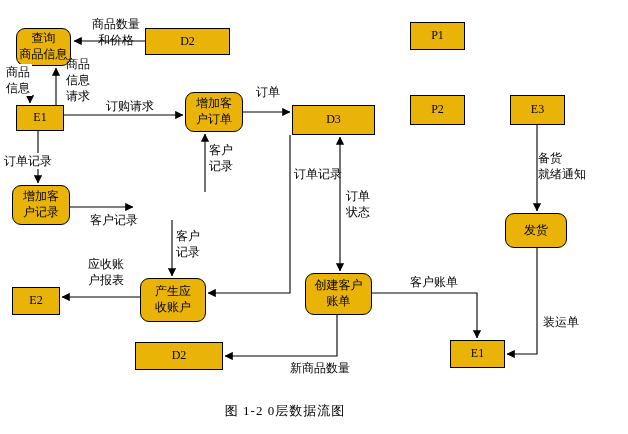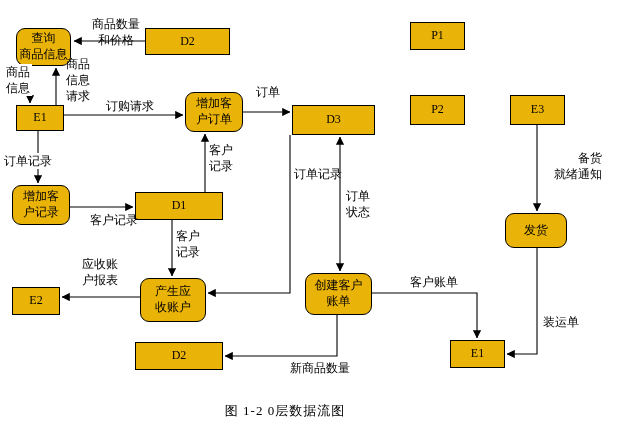--- a/index.html
+++ b/index.html
@@ -71,44 +71,43 @@
   <div class="node pill" style="left:410px;top:22px;width:55px;height:28px">P1</div>
   <div class="node pill" style="left:410px;top:95px;width:55px;height:30px">P2</div>
 
   <div class="node rect" style="left:16px;top:105px;width:48px;height:26px">E1</div>
   <div class="node rect" style="left:12px;top:287px;width:48px;height:28px">E2</div>
   <div class="node rect" style="left:510px;top:95px;width:55px;height:30px">E3</div>
   <div class="node rect" style="left:450px;top:340px;width:55px;height:28px">E1</div>
 
   <div class="node rect" style="left:145px;top:28px;width:85px;height:27px">D2</div>
   <div class="node rect" style="left:292px;top:105px;width:83px;height:30px">D3</div>
-  <div class="node rect" style="left:135px;top:192px;width:88px;height:28px">D1</div>
   <div class="node rect" style="left:135px;top:342px;width:88px;height:28px">D2</div>
 
   <div class="flow-label" style="left:84px;top:16px;width:64px;text-align:center">商品数量
 和价格</div>
   <div class="flow-label bg-white" style="left:4px;top:64px;width:28px;text-align:center">商品
 信息</div>
   <div class="flow-label" style="left:66px;top:56px;width:38px;text-align:left">商品
 信息
 请求</div>
   <div class="flow-label" style="left:106px;top:98px;width:58px">订购请求</div>
   <div class="flow-label" style="left:256px;top:84px;width:36px">订单</div>
   <div class="flow-label" style="left:209px;top:142px;width:30px">客户
 记录</div>
   <div class="flow-label bg-white" style="left:4px;top:153px;width:62px">订单记录</div>
   <div class="flow-label" style="left:90px;top:212px;width:54px">客户记录</div>
   <div class="flow-label" style="left:176px;top:228px;width:30px">客户
 记录</div>
   <div class="flow-label" style="left:294px;top:166px;width:56px">订单记录</div>
   <div class="flow-label" style="left:346px;top:188px;width:30px">订单
 状态</div>
-  <div class="flow-label" style="left:82px;top:256px;width:48px;">应收账
+  <div class="flow-label" style="left:82px;top:256px;width:48px;text-align:center">应收账
 户报表</div>
   <div class="flow-label" style="left:410px;top:274px;width:58px">客户账单</div>
-  <div class="flow-label" style="left:538px;top:150px;width:64px;text-align:right">备货
+  <div class="flow-label" style="left:538px;top:150px;width:64px;text-align:left">备货
 就绪通知</div>
   <div class="flow-label" style="left:543px;top:314px;width:46px">装运单</div>
   <div class="flow-label" style="left:290px;top:360px;width:70px">新商品数量</div>
 
   <div class="caption">图 1-2   0层数据流图</div>
 
 </div>
 
 </body></html>

